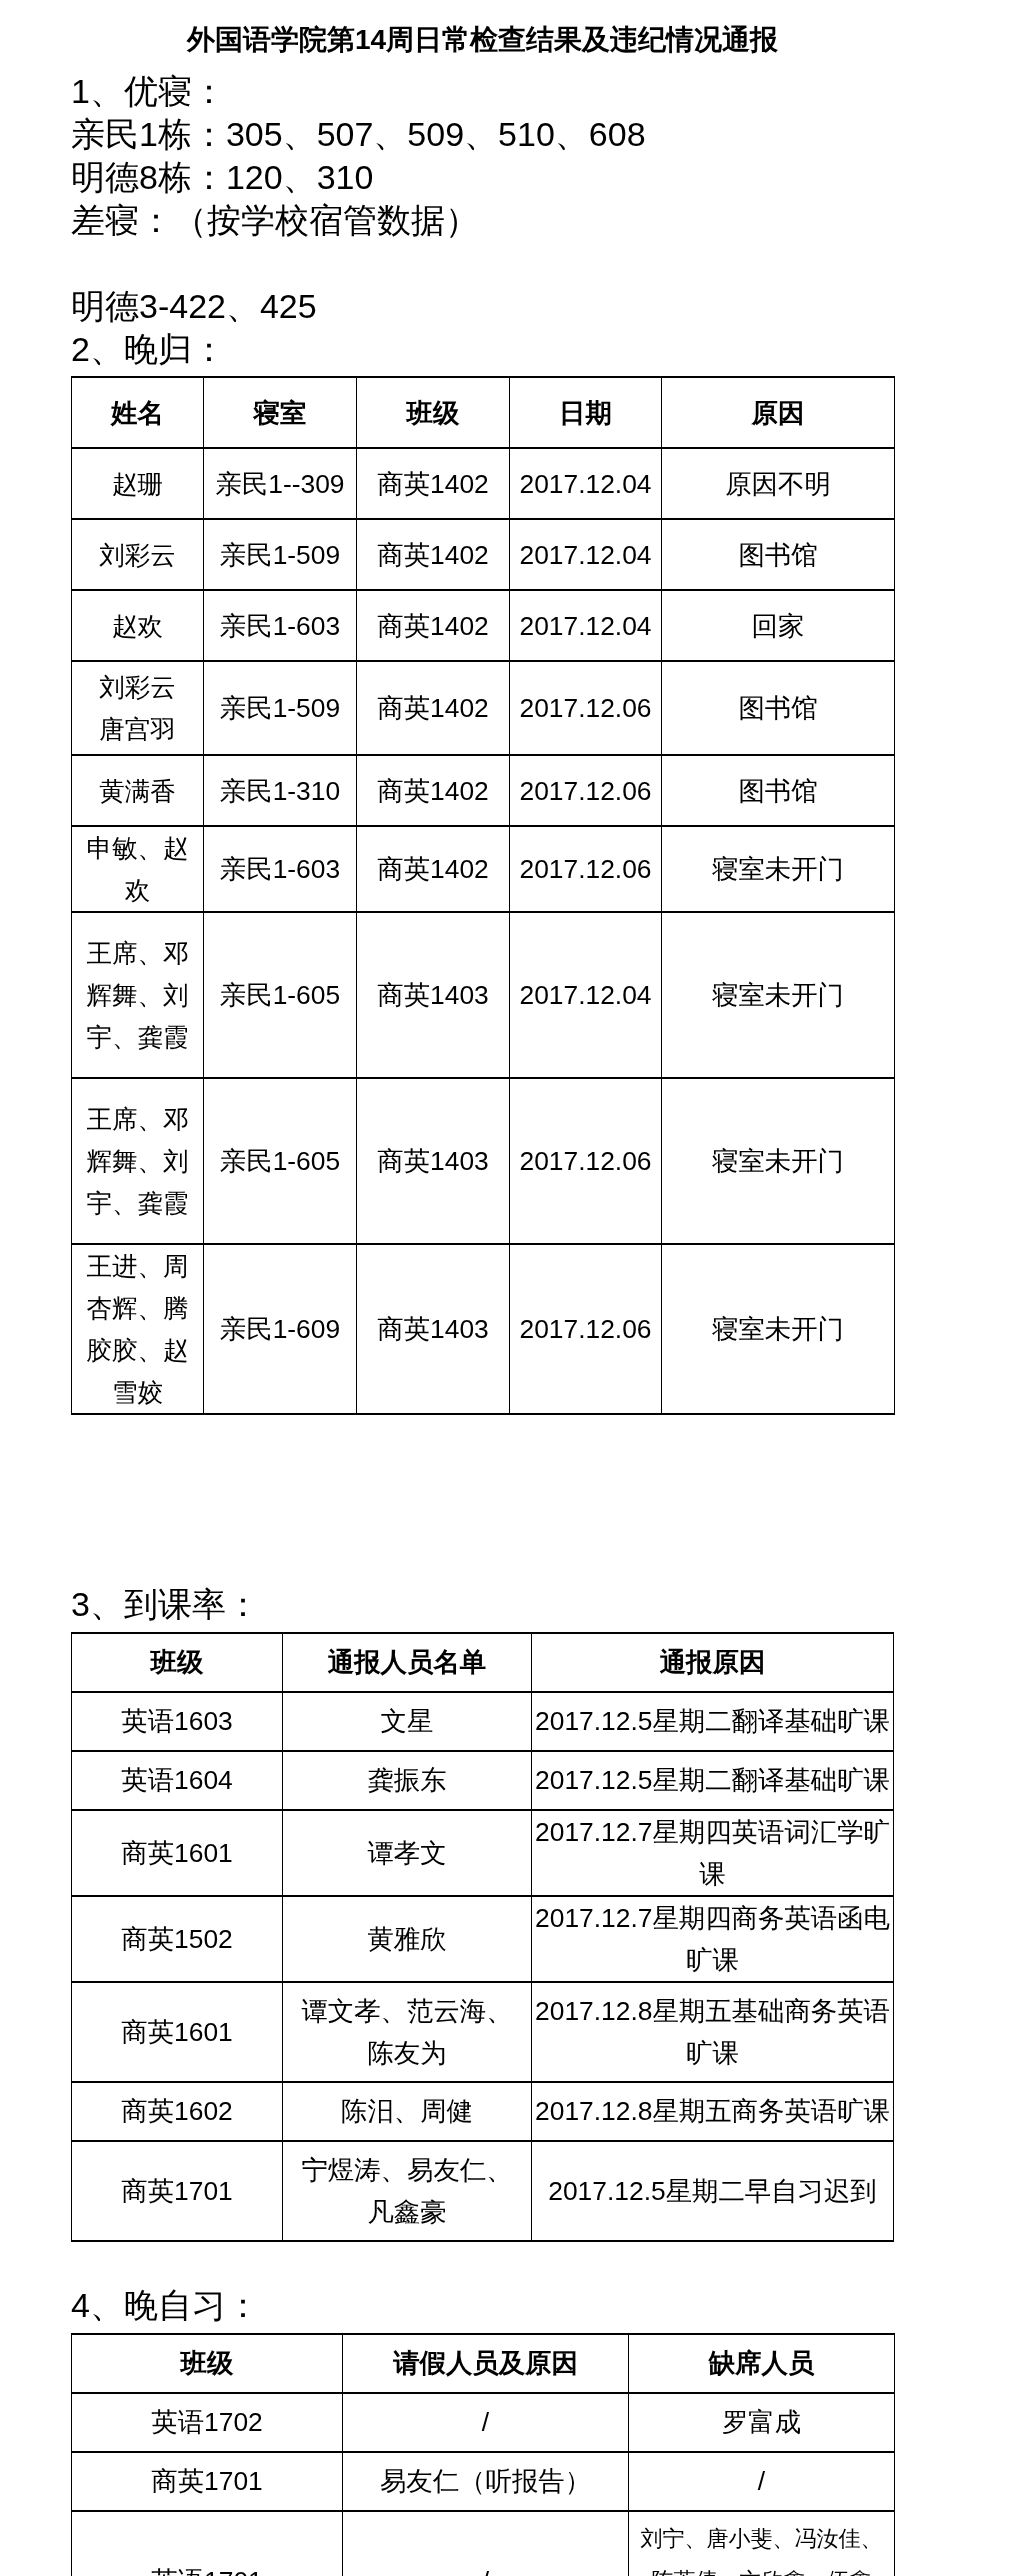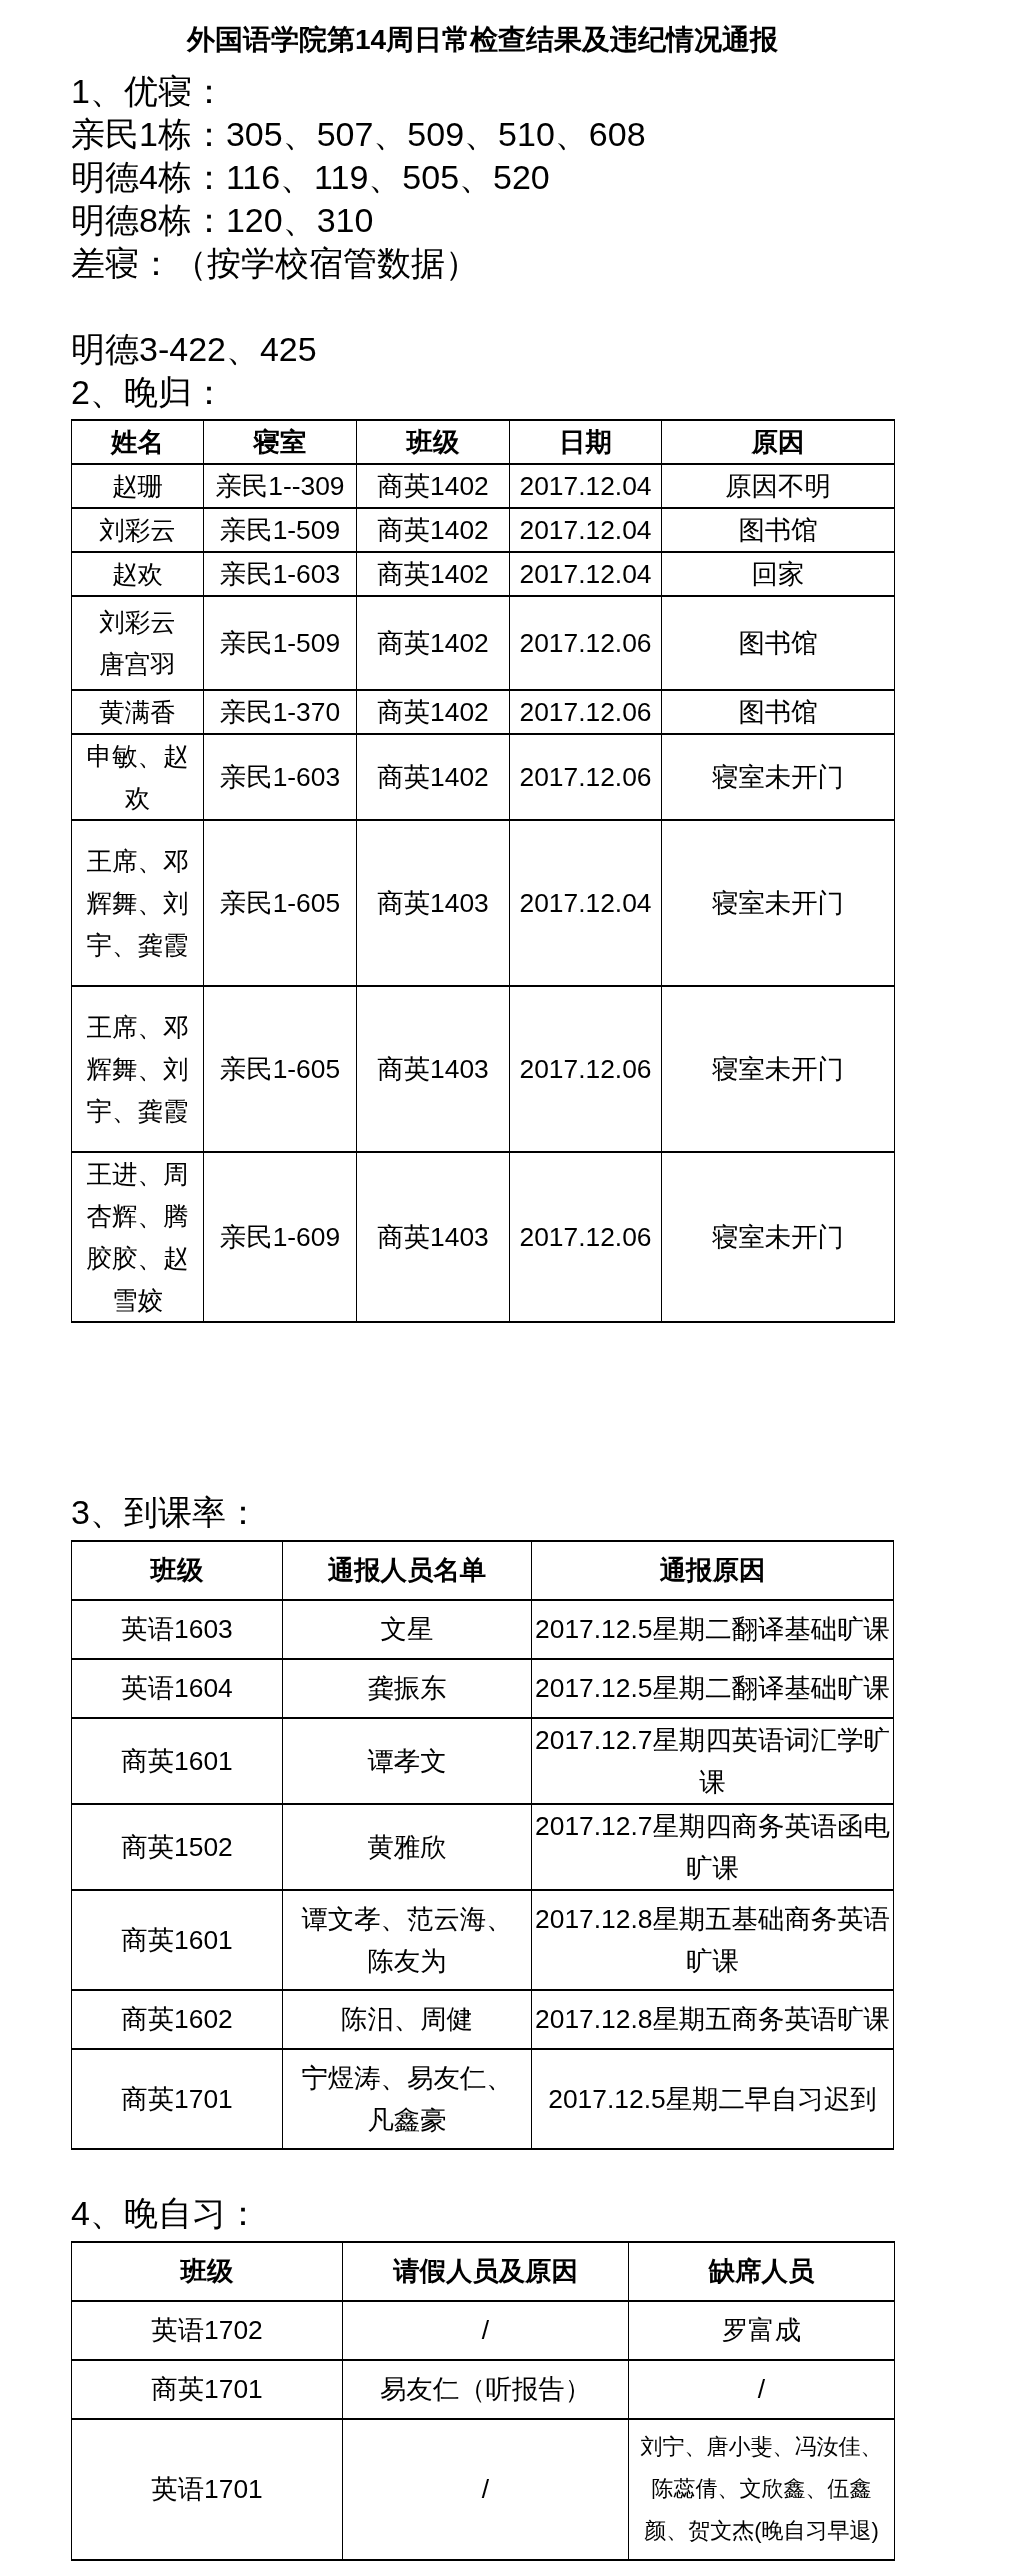--- a/index.html
+++ b/index.html
@@ -36,39 +36,38 @@
     font-size: 26.4px; line-height: 42px;
     padding: 0 1.9px; white-space: pre-line;
     overflow: hidden;
   }
   th { font-weight: bold; }
   td { font-weight: normal; }
 
   .t2 .name-col { font-size: 25.5px; }
   .small-cell { font-size: 22px; line-height: 42px; }
 
-  .r57  { height: 44px; }
+  .r57  { height: 71px; }
   .r100 { height: 94px; }
   .r143 { height: 166px; }
   .r142 { height: 134px; }
   .r63  { height: 59px; }
   .r106 { height: 100px; }
   .r149 { height: 141px; }
 </style>
 </head>
 <body>
 
 <div class="page">
 
   <h1 class="doc-title">外国语学院第14周日常检查结果及违纪情况通报</h1>
 
   <div class="sec1">
     <p class="line">1、优寝：</p>
     <p class="line">亲民1栋：305、507、509、510、608</p>
-    <p class="line">明德4栋：116、119、505、520</p>
     <p class="line">明德8栋：120、310</p>
     <p class="line">差寝：（按学校宿管数据）</p>
     <p class="line blank"></p>
     <p class="line">明德3-422、425</p>
   </div>
 
   <p class="sec-heading">2、晚归：</p>
 
   <table class="t2">
     <colgroup>
@@ -110,21 +109,21 @@
     <tr class="r100">
       <td class="name-col">刘彩云
 唐宫羽</td>
       <td>亲民1-509</td>
       <td>商英1402</td>
       <td>2017.12.06</td>
       <td>图书馆</td>
     </tr>
     <tr class="r57">
       <td class="name-col">黄满香</td>
-      <td>亲民1-370</td>
+      <td>亲民1-310</td>
       <td>商英1402</td>
       <td>2017.12.06</td>
       <td>图书馆</td>
     </tr>
     <tr class="r57">
       <td class="name-col">申敏、赵欢</td>
       <td>亲民1-603</td>
       <td>商英1402</td>
       <td>2017.12.06</td>
       <td>寝室未开门</td>

